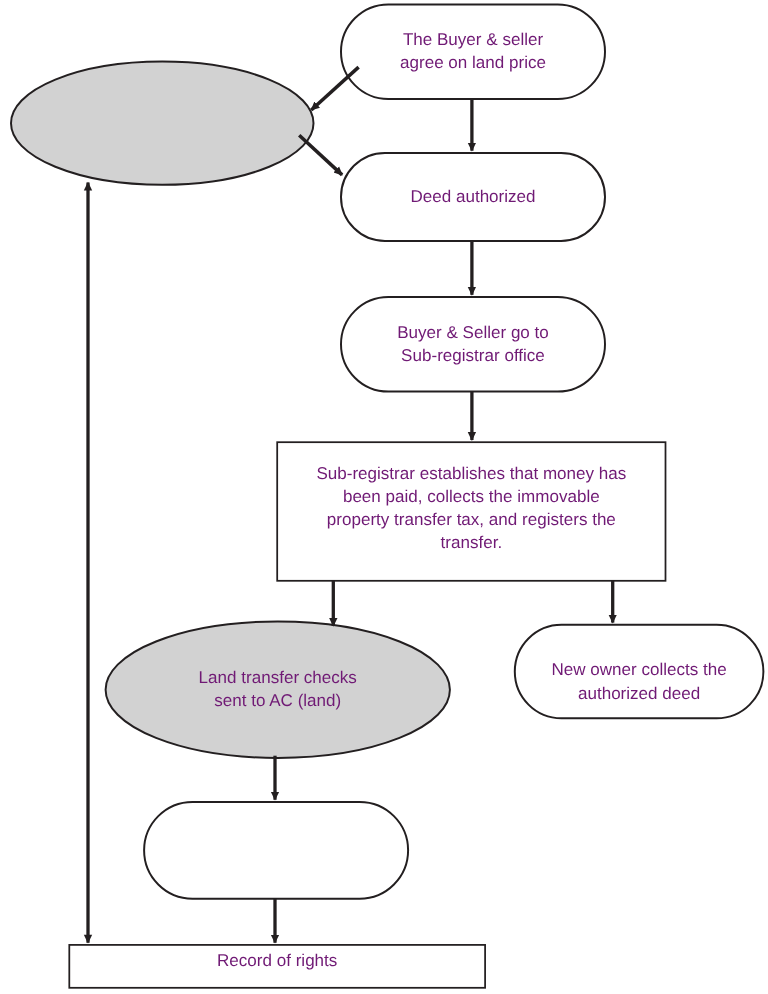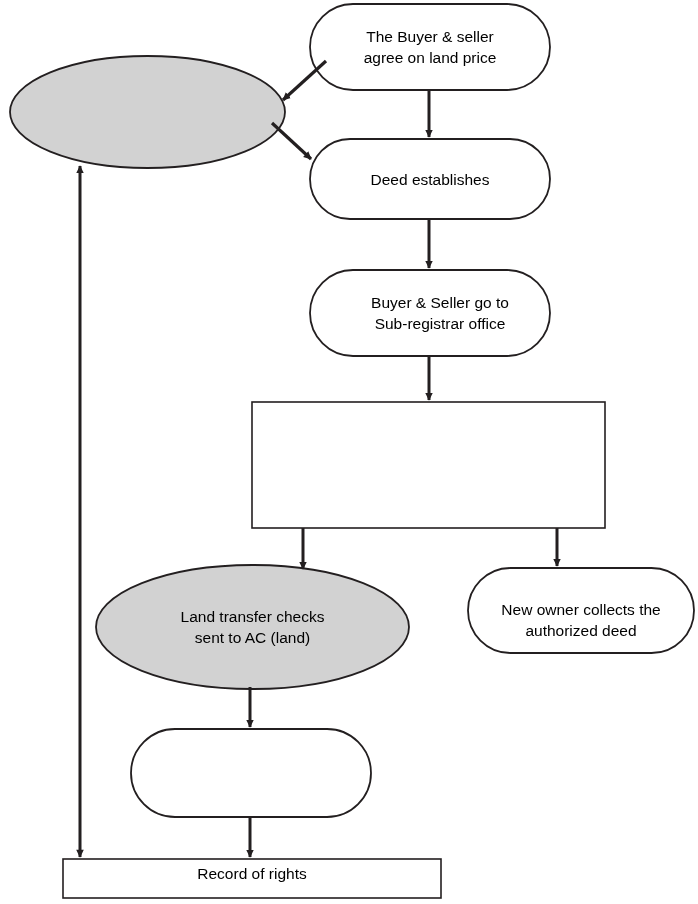--- a/index.html
+++ b/index.html
@@ -26,21 +26,21 @@
   }
   .node-label {
     position: absolute;
     display: flex;
     align-items: center;
     justify-content: center;
     text-align: center;
     font-family: "Liberation Sans", sans-serif;
     font-size: 15.5px;
     line-height: 21px;
-    color: #000000;
+    color: #701a75;
     pointer-events: none;
     white-space: pre-line;
   }
 </style>
 </head>
 <body>
 
 <div id="diagram-root">
 
   <svg id="flow-svg" viewBox="0 0 698 904">
@@ -89,25 +89,29 @@
 
     <line x1="250" y1="817" x2="250" y2="857" stroke="#231f20" stroke-width="3.0" marker-end="url(#arrowhead)"></line>
 
     <line x1="80" y1="857" x2="80" y2="166" stroke="#231f20" stroke-width="3.0" marker-start="url(#arrowhead-start)" marker-end="url(#arrowhead)"></line>
   </svg>
 
   <div class="node-label" style="left:312px; top:4px; width:236px; height:86px;">The Buyer &amp; seller
 agree on land price</div>
 
 
-  <div class="node-label" style="left:312px; top:139px; width:236px; height:80px;">Deed establishes</div>
+  <div class="node-label" style="left:312px; top:139px; width:236px; height:80px;">Deed authorized</div>
 
-  <div class="node-label" style="left:322px; top:270px; width:236px; height:86px;">Buyer &amp; Seller go to
+  <div class="node-label" style="left:312px; top:270px; width:236px; height:86px;">Buyer &amp; Seller go to
 Sub-registrar office</div>
 
+  <div class="node-label" style="left:258px; top:402px; width:341px; height:120px;">Sub-registrar establishes that money has
+been paid, collects the immovable
+property transfer tax, and registers the
+transfer.</div>
 
   <div class="node-label" style="left:116px; top:565px; width:273px; height:124px;">Land transfer checks
 sent to AC (land)</div>
 
   <div class="node-label" style="left:470px; top:568px; width:222px; height:103px;">New owner collects the
 authorized deed</div>
 
 
   <div class="node-label" style="left:63px; top:859px; width:378px; height:28px;">Record of rights</div>
 

